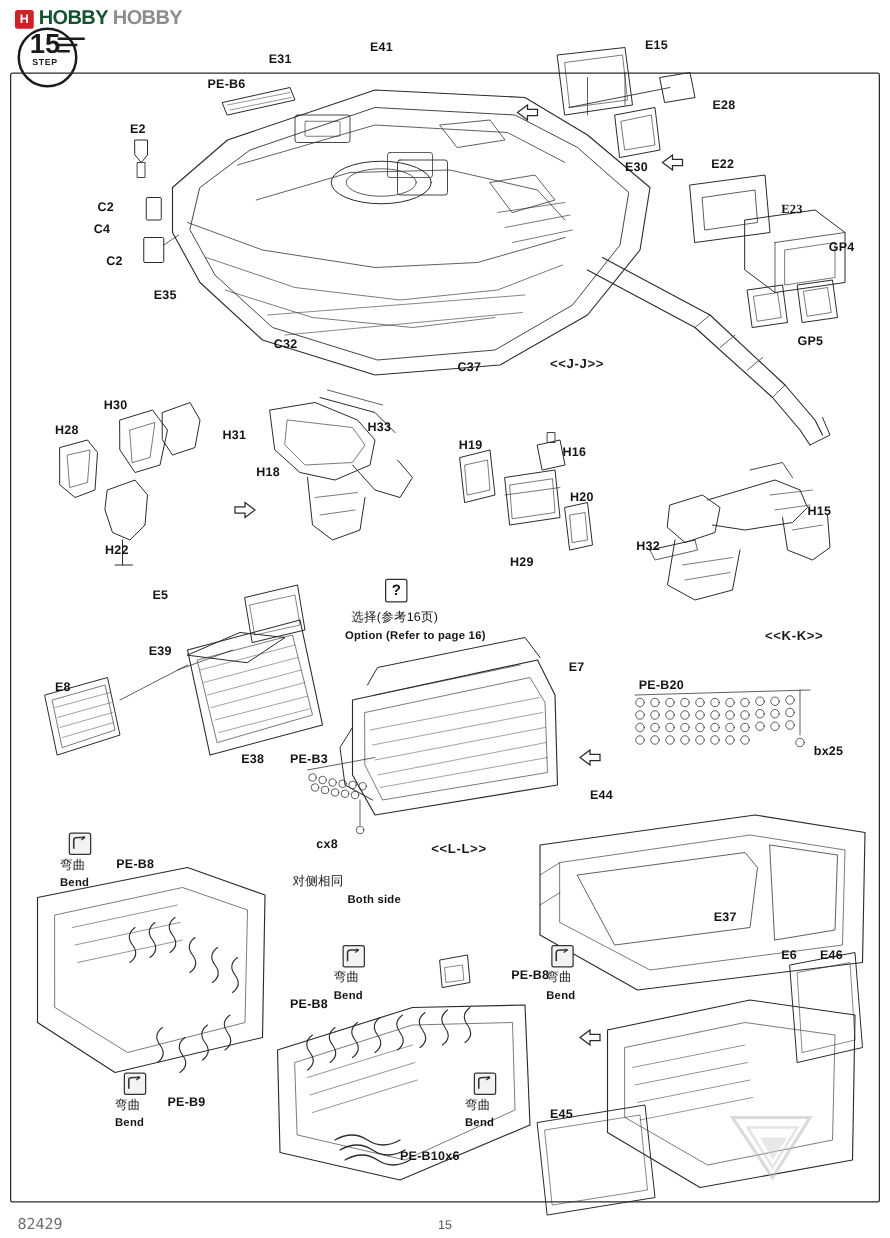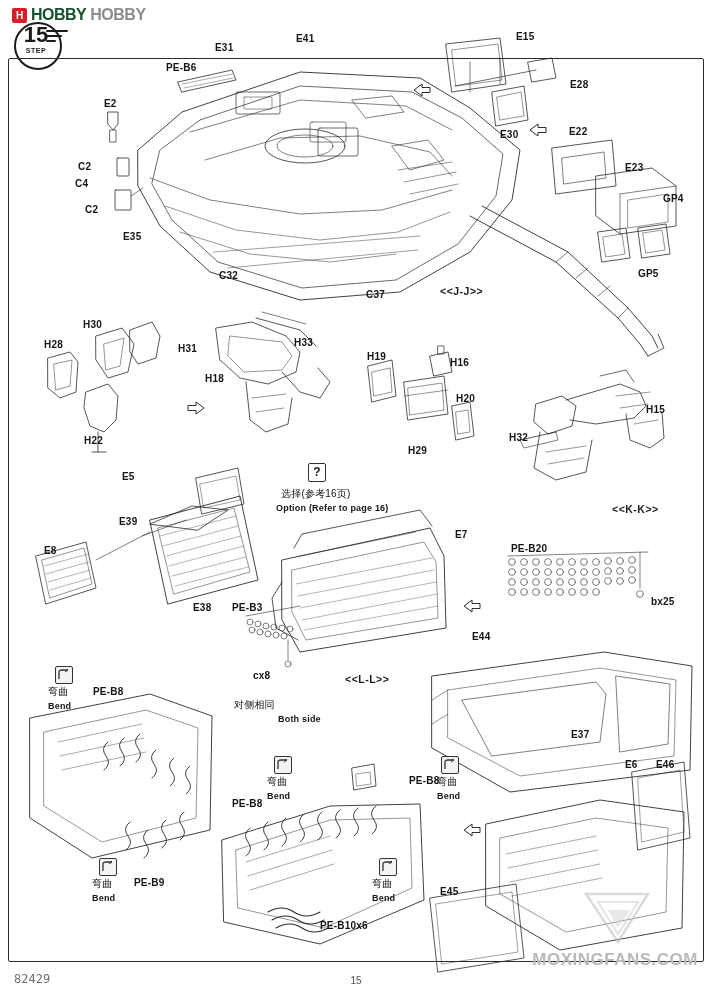--- a/index.html
+++ b/index.html
@@ -373,21 +373,21 @@
   <div class="lbl" style="left:123px;top:231px;">E35</div>
   <div class="lbl" style="left:166px;top:62px;">PE-B6</div>
   <div class="lbl" style="left:215px;top:42px;">E31</div>
   <div class="lbl" style="left:296px;top:33px;">E41</div>
   <div class="lbl" style="left:219px;top:270px;">C32</div>
   <div class="lbl" style="left:366px;top:289px;">C37</div>
   <div class="lbl" style="left:516px;top:31px;">E15</div>
   <div class="lbl" style="left:570px;top:79px;">E28</div>
   <div class="lbl" style="left:500px;top:129px;">E30</div>
   <div class="lbl" style="left:569px;top:126px;">E22</div>
-  <div class="lbl" style="left:625px;top:162px;">E23</div>
+  <div class="lbl" style="left:625px;top:162px;font-family:Liberation Serif, serif;">E23</div>
   <div class="lbl" style="left:663px;top:193px;">GP4</div>
   <div class="lbl" style="left:638px;top:268px;">GP5</div>
   <div class="lbl" style="left:44px;top:339px;">H28</div>
   <div class="lbl" style="left:83px;top:319px;">H30</div>
   <div class="lbl" style="left:166px;top:343px;padding-left:12px;">H31</div>
   <div class="lbl" style="left:84px;top:435px;">H22</div>
   <div class="lbl" style="left:205px;top:373px;">H18</div>
   <div class="lbl" style="left:294px;top:337px;">H33</div>
   <div class="lbl" style="left:367px;top:351px;text-align:right;">H19</div>
   <div class="lbl" style="left:450px;top:357px;">H16</div>
@@ -469,18 +469,17 @@
       </svg>
   </div>
   <div class="lbl cn" style="left:437px;top:775px;">弯曲</div>
   <div class="lbl sm" style="left:437px;top:791px;">Bend</div>
 
   <svg class="wm-logo" viewBox="0 0 72 56">
     <path d="M4 4 L66 4 L36 52 Z" fill="none" stroke="#bdbdbd" stroke-width="2.5"></path>
     <path d="M16 12 L56 12 L36 44 Z" fill="none" stroke="#cfcfcf" stroke-width="2"></path>
     <path d="M26 20 L48 20 L36 38 Z" fill="#d6d6d6" stroke="none"></path>
   </svg>
-  <div class="wm">MOXINGFANS.COM</div>
 
   <div class="footer-left">82429</div>
   <div class="footer-center">15</div>
 
 </div>
 
 </body></html>

